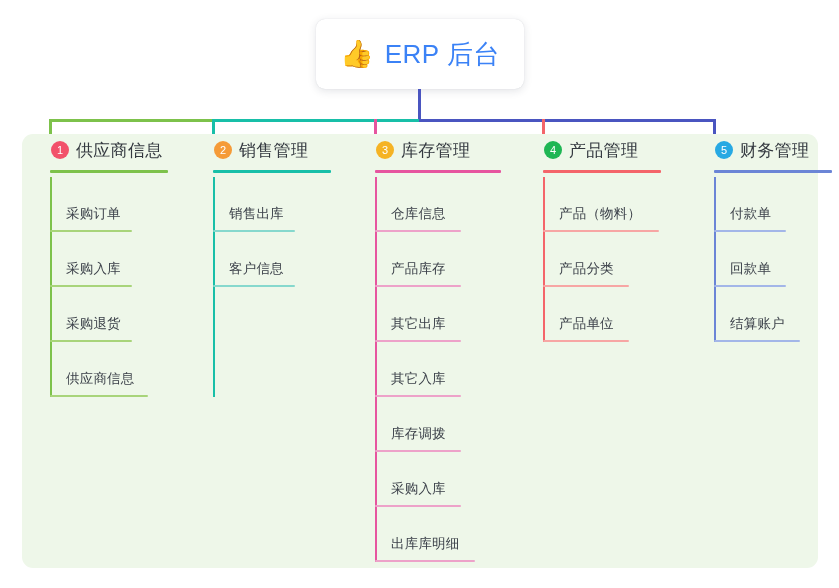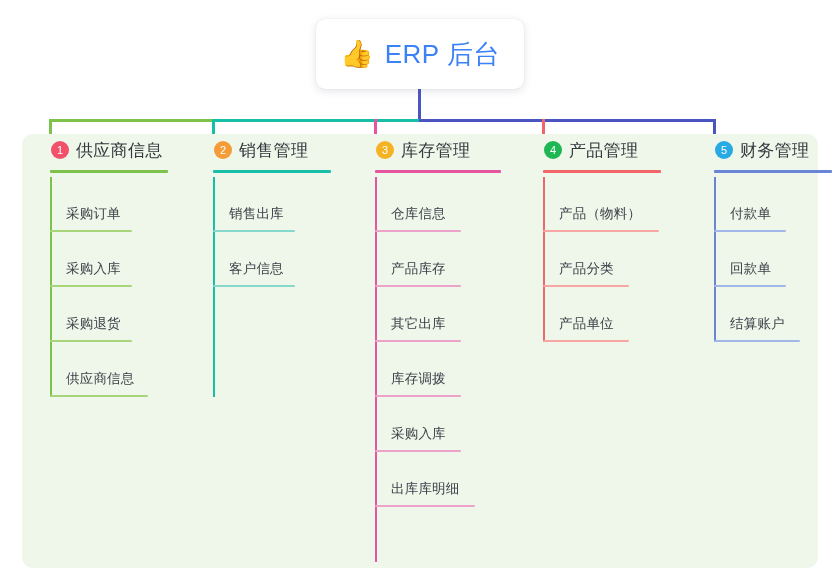--- a/index.html
+++ b/index.html
@@ -221,20 +221,24 @@
             </div>
             <div class="leaf">
               <span class="leaf-label">产品库存</span>
               <div class="leaf-rule" style="width: 86px; background: rgb(237, 162, 201);"></div>
             </div>
             <div class="leaf">
               <span class="leaf-label">其它出库</span>
               <div class="leaf-rule" style="width: 86px; background: rgb(237, 162, 201);"></div>
             </div>
             <div class="leaf">
+              <span class="leaf-label">其它入库</span>
+              <div class="leaf-rule" style="width: 86px; background: rgb(237, 162, 201);"></div>
+            </div>
+            <div class="leaf">
               <span class="leaf-label">库存调拨</span>
               <div class="leaf-rule" style="width: 86px; background: rgb(237, 162, 201);"></div>
             </div>
             <div class="leaf">
               <span class="leaf-label">采购入库</span>
               <div class="leaf-rule" style="width: 86px; background: rgb(237, 162, 201);"></div>
             </div>
             <div class="leaf">
               <span class="leaf-label">出库库明细</span>
               <div class="leaf-rule" style="width: 100px; background: rgb(237, 162, 201);"></div>

